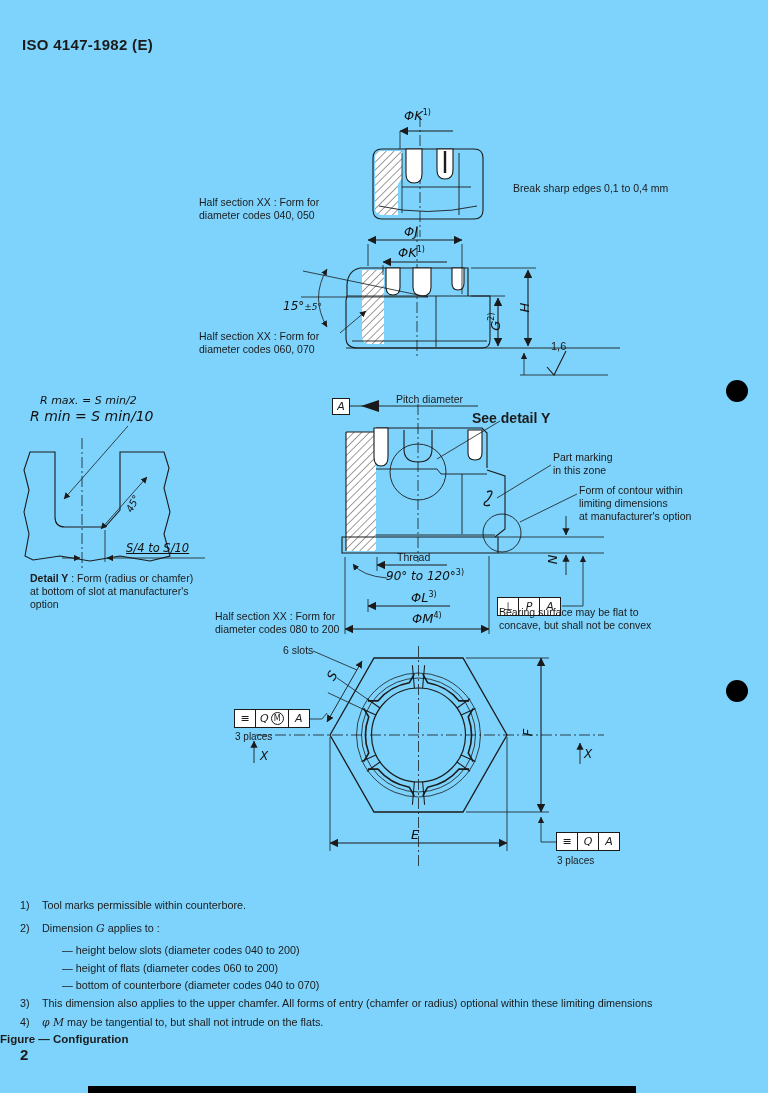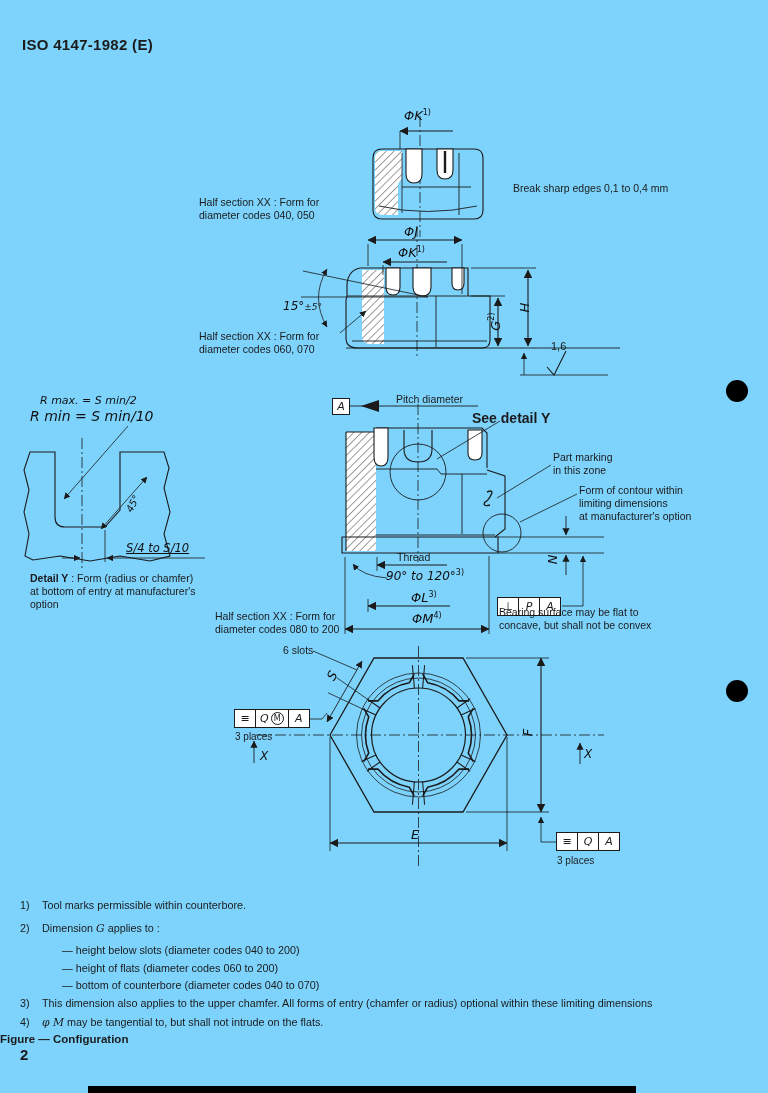--- a/index.html
+++ b/index.html
@@ -210,21 +210,21 @@
   <span class="dim rot90" style="left:486px;top:314px"><span>G</span><sup>2)</sup></span>
   <span class="dim rot90" style="left:520px;top:300px">H</span>
   <span class="lbl" style="left:551px;top:340px;font-size:11px">1,6</span>
 
   <span class="dim" style="left:40px;top:394px;font-size:11px">R max. = S min/2</span>
   <span class="dim" style="left:30px;top:408px;font-size:14px">R min = S min/10</span>
   <span class="dim small" style="left:124px;top:498px;transform:rotate(-62deg)">45°</span>
   <span class="dim uline" style="left:126px;top:541px;font-size:11.5px">S/4 to S/10</span>
   <div class="lbl" style="left:30px;top:572px">
     <div><span class="b">Detail Y</span><span> : Form (radius or chamfer)</span></div>
-    <div>at bottom of entry at manufacturer's</div>
+    <div>at bottom of slot at manufacturer's</div>
     <div>option</div>
   </div>
 
   <div class="datumbox" style="left:332px;top:398px">A</div>
   <div class="lbl" style="left:396px;top:393px">Pitch diameter</div>
   <div class="lbl b" style="left:472px;top:412px;font-size:14px">See detail Y</div>
   <div class="lbl" style="left:553px;top:451px">
     <div>Part marking</div>
       <div>in this zone</div>
   </div>

